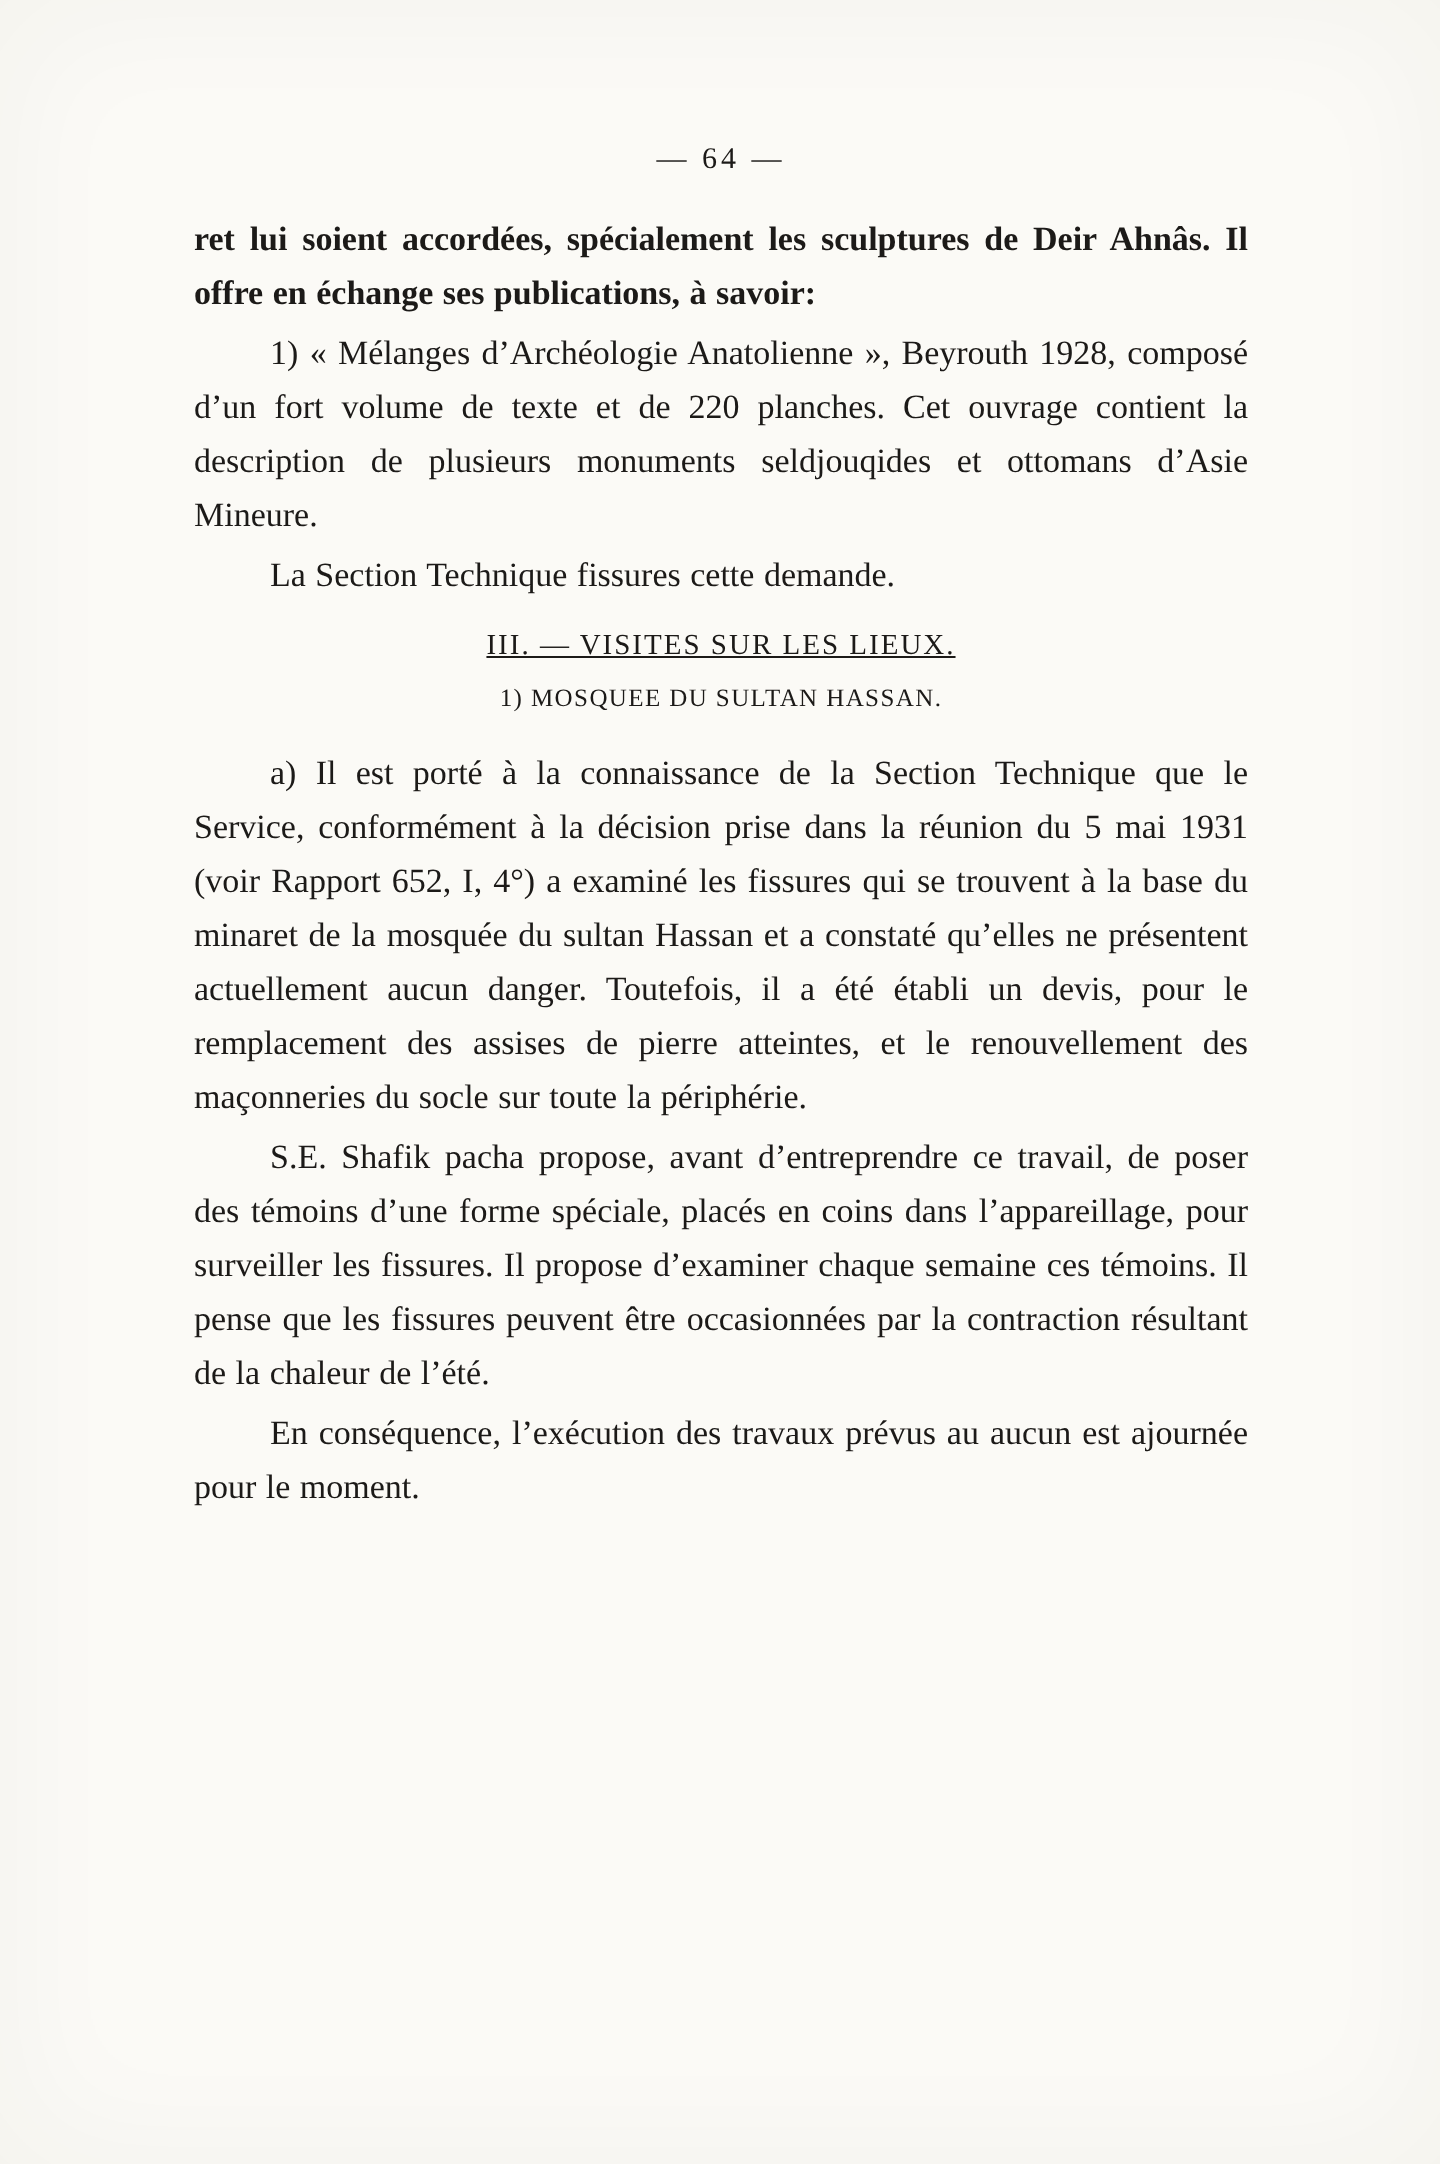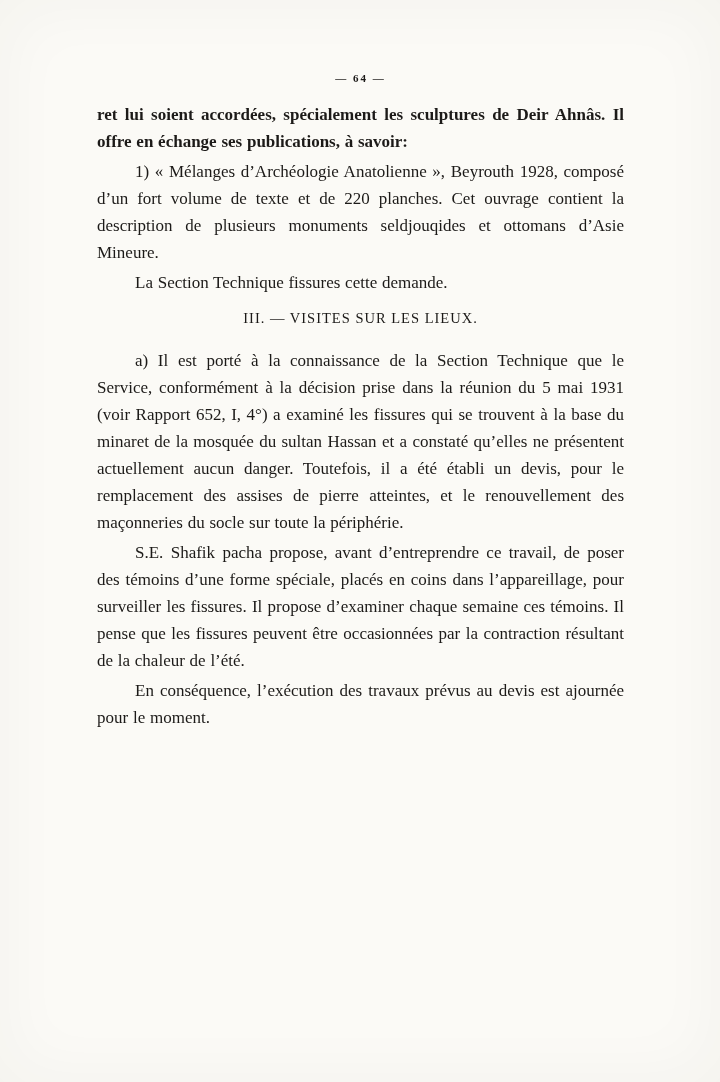--- a/index.html
+++ b/index.html
@@ -20,41 +20,42 @@
   .page {
     width: 720px;
     height: 1082px;
     padding: 72px 96px 40px 97px;
     position: relative;
     background: var(--paper);
     box-shadow: inset 0 0 70px rgba(60, 50, 30, 0.04);
   }
   .page-number {
     text-align: center;
-    font-weight: bold;
-    font-size: 11px;
+    font-weight: normal;
+    font-size: 15px;
     letter-spacing: 2px;
     margin-bottom: 17px;
   }
   .body-text p {
     font-size: 17px;
     line-height: 27px;
     text-align: justify;
     text-indent: 38px;
     margin-bottom: 3px;
     hyphens: auto;
     word-spacing: 0.5px;
   }
   .body-text p.no-indent { text-indent: 0; font-weight: bold; }
   .section-heading {
     text-align: center;
     font-size: 14.5px;
     font-weight: normal;
     letter-spacing: 1px;
-    margin: 14px 0 20px 0;
+    margin: 14px 0 10px 0;
+    text-decoration: underline;
   }
   .sub-heading {
     text-align: center;
     font-size: 12.5px;
     font-weight: normal;
     letter-spacing: 0.7px;
     margin: 0 0 16px 0;
   }
 </style>
 </head>
@@ -68,23 +69,24 @@
 
     <p class="no-indent">ret lui soient accordées, spécialement les sculptures de Deir Ahnâs. Il offre en échange ses publications, à savoir:</p>
 
     <p>1) « Mélanges d’Archéologie Anatolienne », Beyrouth 1928, composé d’un fort volume de texte et de 220 planches. Cet ouvrage contient la description de plusieurs monuments seldjouqides et ottomans d’Asie Mineure.</p>
 
 
     <p>La Section Technique fissures cette demande.</p>
 
     <h2 class="section-heading">III. — VISITES SUR LES LIEUX.</h2>
 
+    <h3 class="sub-heading">1) MOSQUEE DU SULTAN HASSAN.</h3>
 
     <p>a) Il est porté à la connaissance de la Section Technique que le Service, conformément à la décision prise dans la réunion du 5 mai 1931 (voir Rapport 652, I, 4°) a examiné les fissures qui se trouvent à la base du minaret de la mosquée du sultan Hassan et a constaté qu’elles ne présentent actuellement aucun danger. Toutefois, il a été établi un devis, pour le remplacement des assises de pierre atteintes, et le renouvellement des maçonneries du socle sur toute la périphérie.</p>
 
     <p>S.E. Shafik pacha propose, avant d’entreprendre ce travail, de poser des témoins d’une forme spéciale, placés en coins dans l’appareillage, pour surveiller les fissures. Il propose d’examiner chaque semaine ces témoins. Il pense que les fissures peuvent être occasionnées par la contraction résultant de la chaleur de l’été.</p>
 
-    <p>En conséquence, l’exécution des travaux prévus au devis est ajournée pour le moment.</p>
+    <p>En conséquence, l’exécution des travaux prévus au aucun est ajournée pour le moment.</p>
 
 
 
   </div>
 </div>
 
 </body></html>

